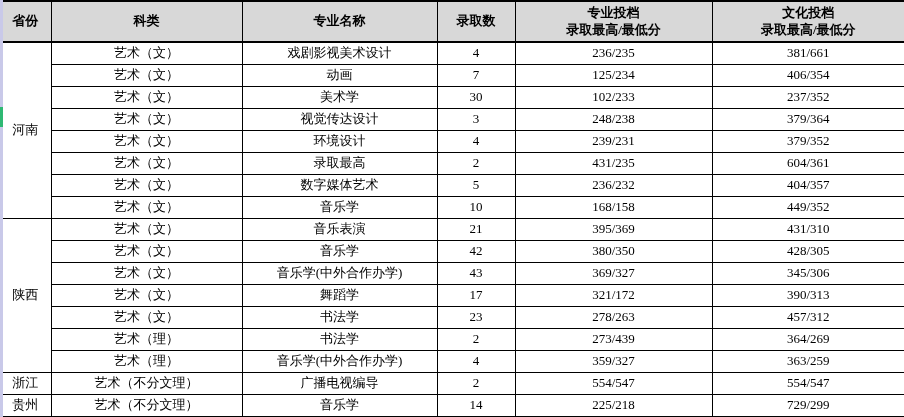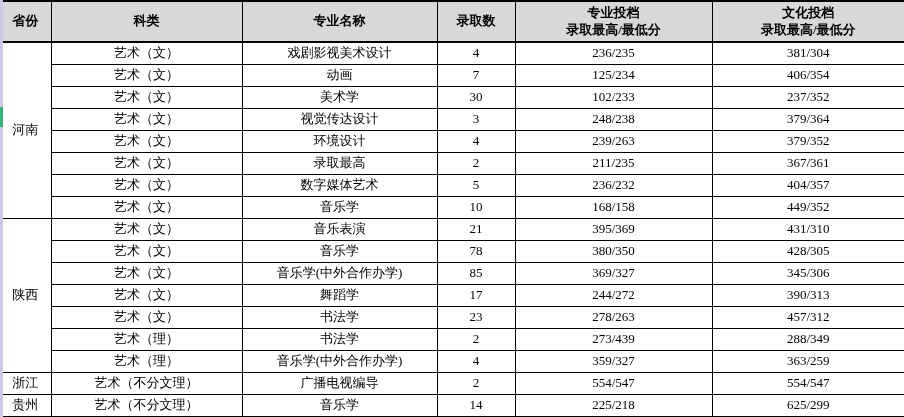--- a/index.html
+++ b/index.html
@@ -113,21 +113,21 @@
         </th>
       </tr>
     </thead>
     <tbody>
         <tr>
           <td rowspan="8">河南</td>
           <td>艺术（文）</td>
           <td>戏剧影视美术设计</td>
           <td>4</td>
           <td>236/235</td>
-          <td>381/304</td>
+          <td>381/661</td>
         </tr>
         <tr>
           <td>艺术（文）</td>
           <td>动画</td>
           <td>7</td>
           <td>125/234</td>
           <td>406/354</td>
         </tr>
         <tr>
           <td>艺术（文）</td>
@@ -140,29 +140,29 @@
           <td>艺术（文）</td>
           <td>视觉传达设计</td>
           <td>3</td>
           <td>248/238</td>
           <td>379/364</td>
         </tr>
         <tr>
           <td>艺术（文）</td>
           <td>环境设计</td>
           <td>4</td>
-          <td>239/263</td>
+          <td>239/231</td>
           <td>379/352</td>
         </tr>
         <tr>
           <td>艺术（文）</td>
           <td>录取最高</td>
           <td>2</td>
-          <td>211/235</td>
-          <td>367/361</td>
+          <td>431/235</td>
+          <td>604/361</td>
         </tr>
         <tr>
           <td>艺术（文）</td>
           <td>数字媒体艺术</td>
           <td>5</td>
           <td>236/232</td>
           <td>404/357</td>
         </tr>
         <tr>
           <td>艺术（文）</td>
@@ -175,51 +175,51 @@
           <td rowspan="7">陕西</td>
           <td>艺术（文）</td>
           <td>音乐表演</td>
           <td>21</td>
           <td>395/369</td>
           <td>431/310</td>
         </tr>
         <tr>
           <td>艺术（文）</td>
           <td>音乐学</td>
-          <td>78</td>
+          <td>42</td>
           <td>380/350</td>
           <td>428/305</td>
         </tr>
         <tr>
           <td>艺术（文）</td>
           <td>音乐学(中外合作办学)</td>
-          <td>85</td>
+          <td>43</td>
           <td>369/327</td>
           <td>345/306</td>
         </tr>
         <tr>
           <td>艺术（文）</td>
           <td>舞蹈学</td>
           <td>17</td>
-          <td>244/272</td>
+          <td>321/172</td>
           <td>390/313</td>
         </tr>
         <tr>
           <td>艺术（文）</td>
           <td>书法学</td>
           <td>23</td>
           <td>278/263</td>
           <td>457/312</td>
         </tr>
         <tr>
           <td>艺术（理）</td>
           <td>书法学</td>
           <td>2</td>
           <td>273/439</td>
-          <td>288/349</td>
+          <td>364/269</td>
         </tr>
         <tr>
           <td>艺术（理）</td>
           <td>音乐学(中外合作办学)</td>
           <td>4</td>
           <td>359/327</td>
           <td>363/259</td>
         </tr>
         <tr>
           <td rowspan="1">浙江</td>
@@ -228,18 +228,18 @@
           <td>2</td>
           <td>554/547</td>
           <td>554/547</td>
         </tr>
         <tr>
           <td rowspan="1">贵州</td>
           <td>艺术（不分文理）</td>
           <td>音乐学</td>
           <td>14</td>
           <td>225/218</td>
-          <td>625/299</td>
+          <td>729/299</td>
         </tr>
       </tbody>
   </table>
 
 </div>
 
 </body></html>

